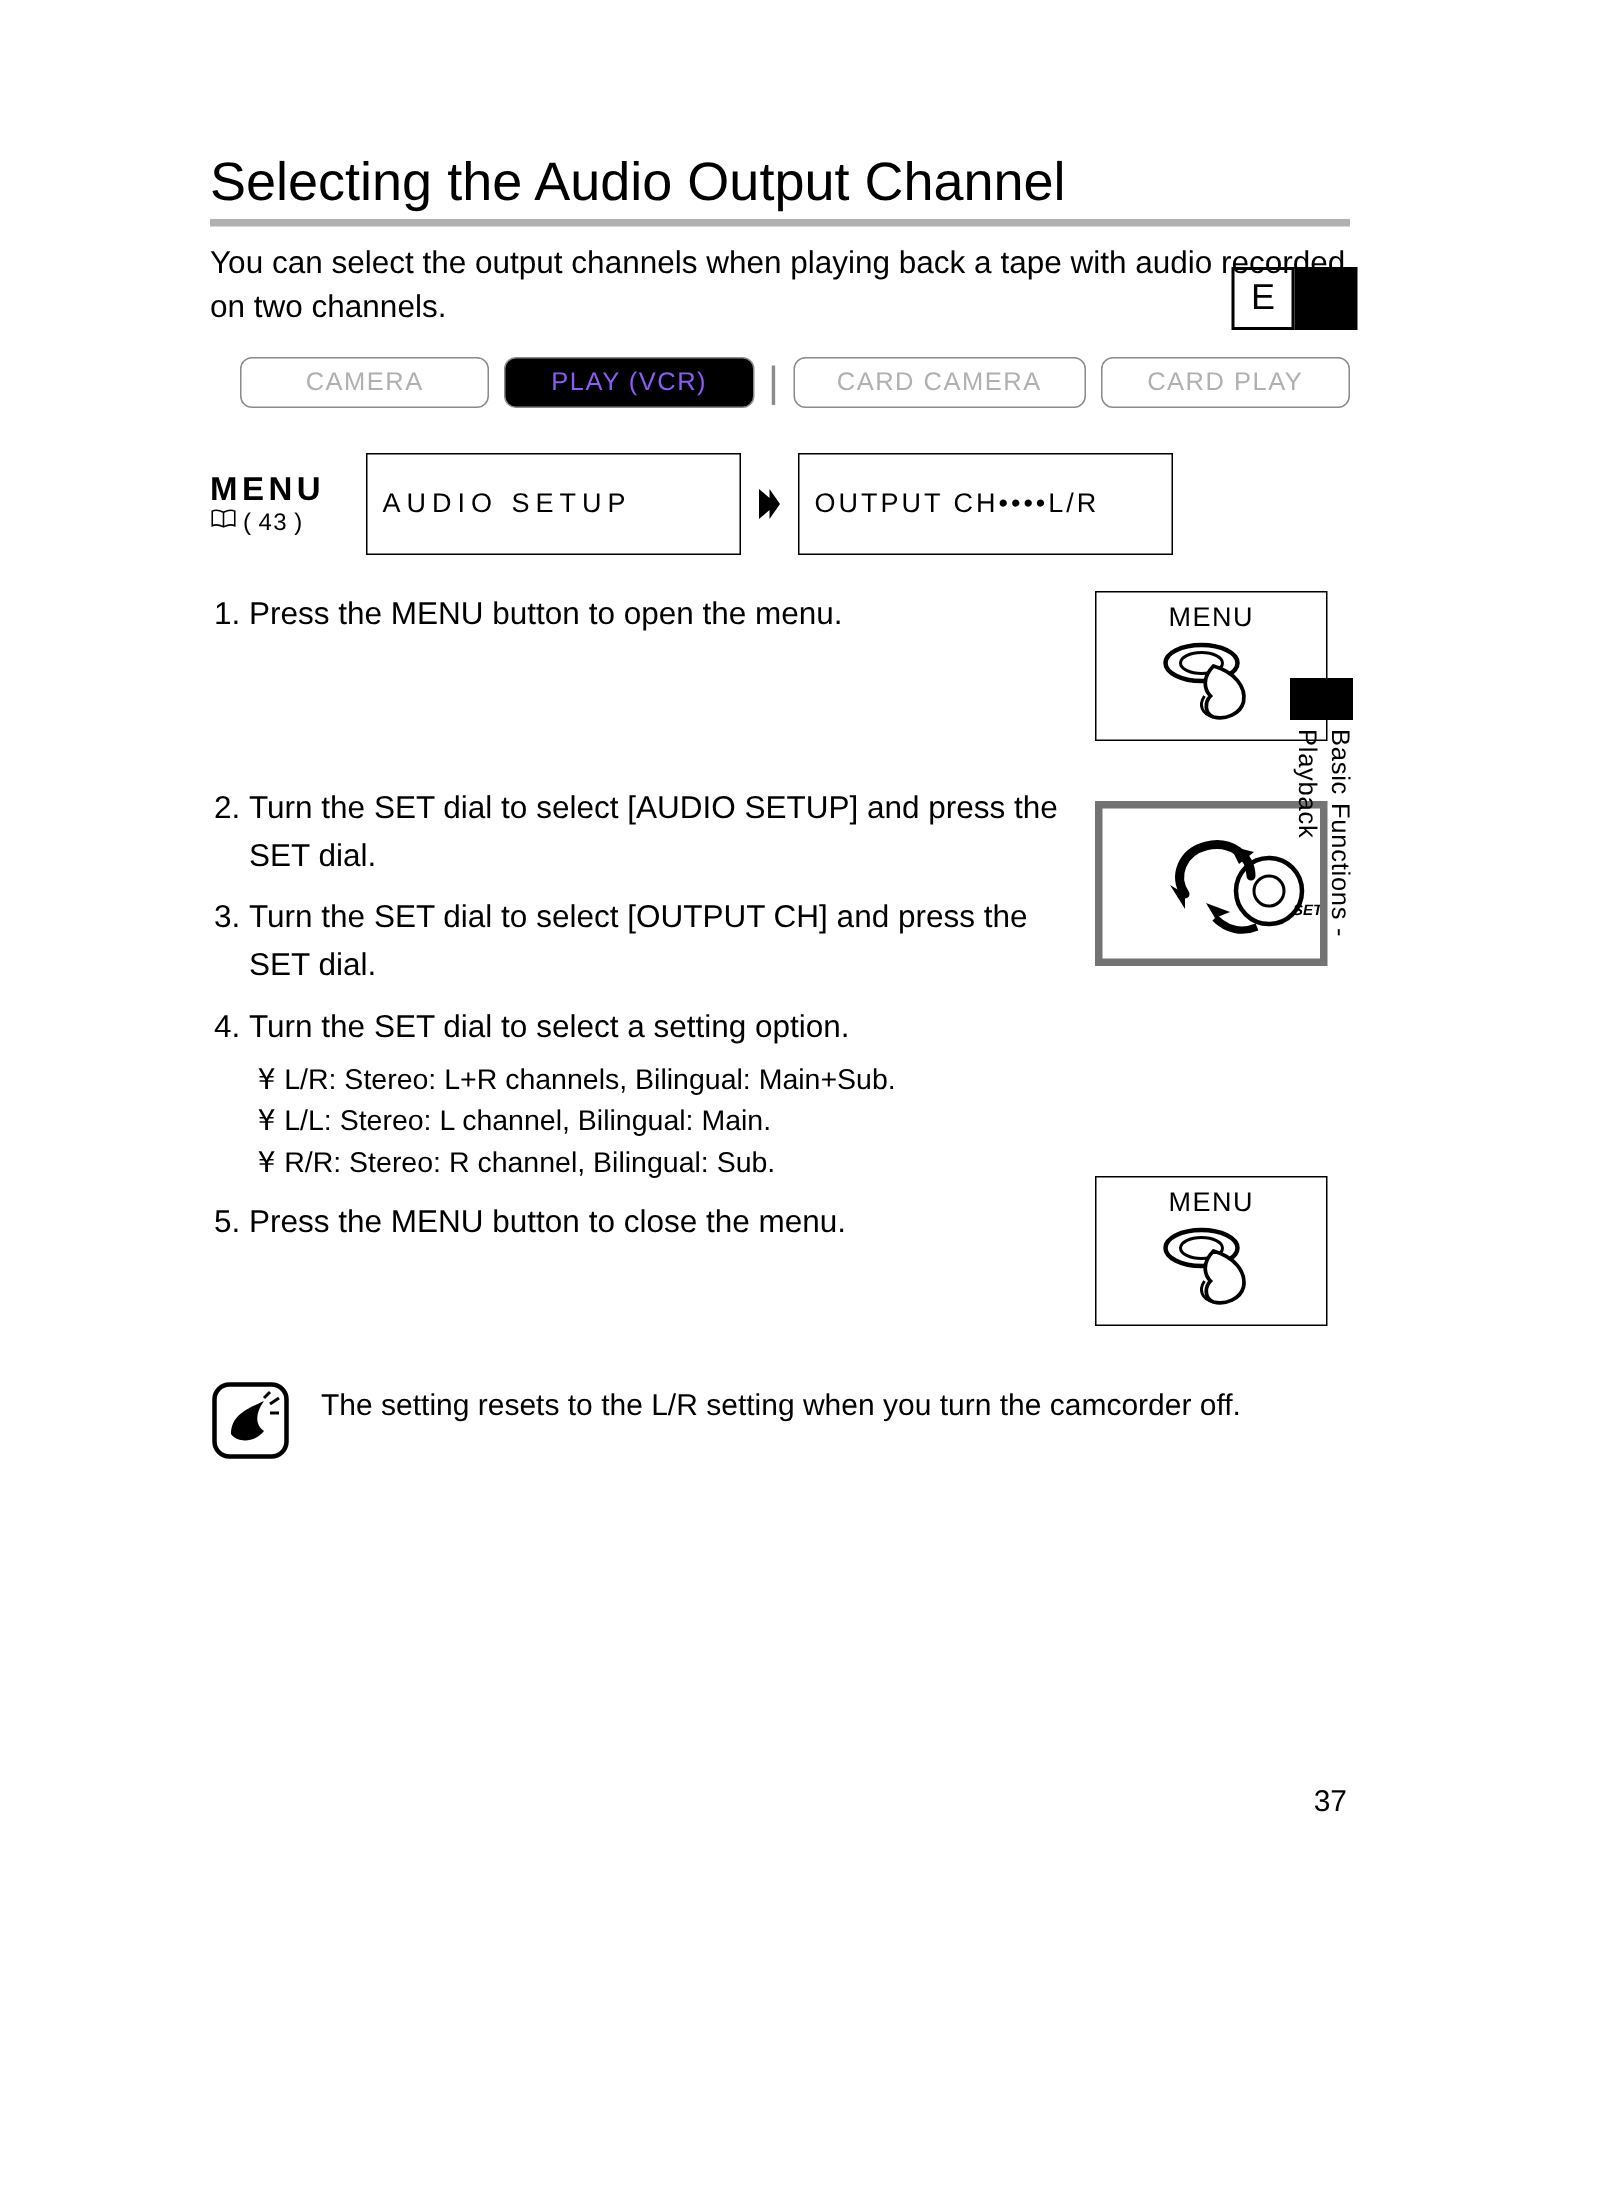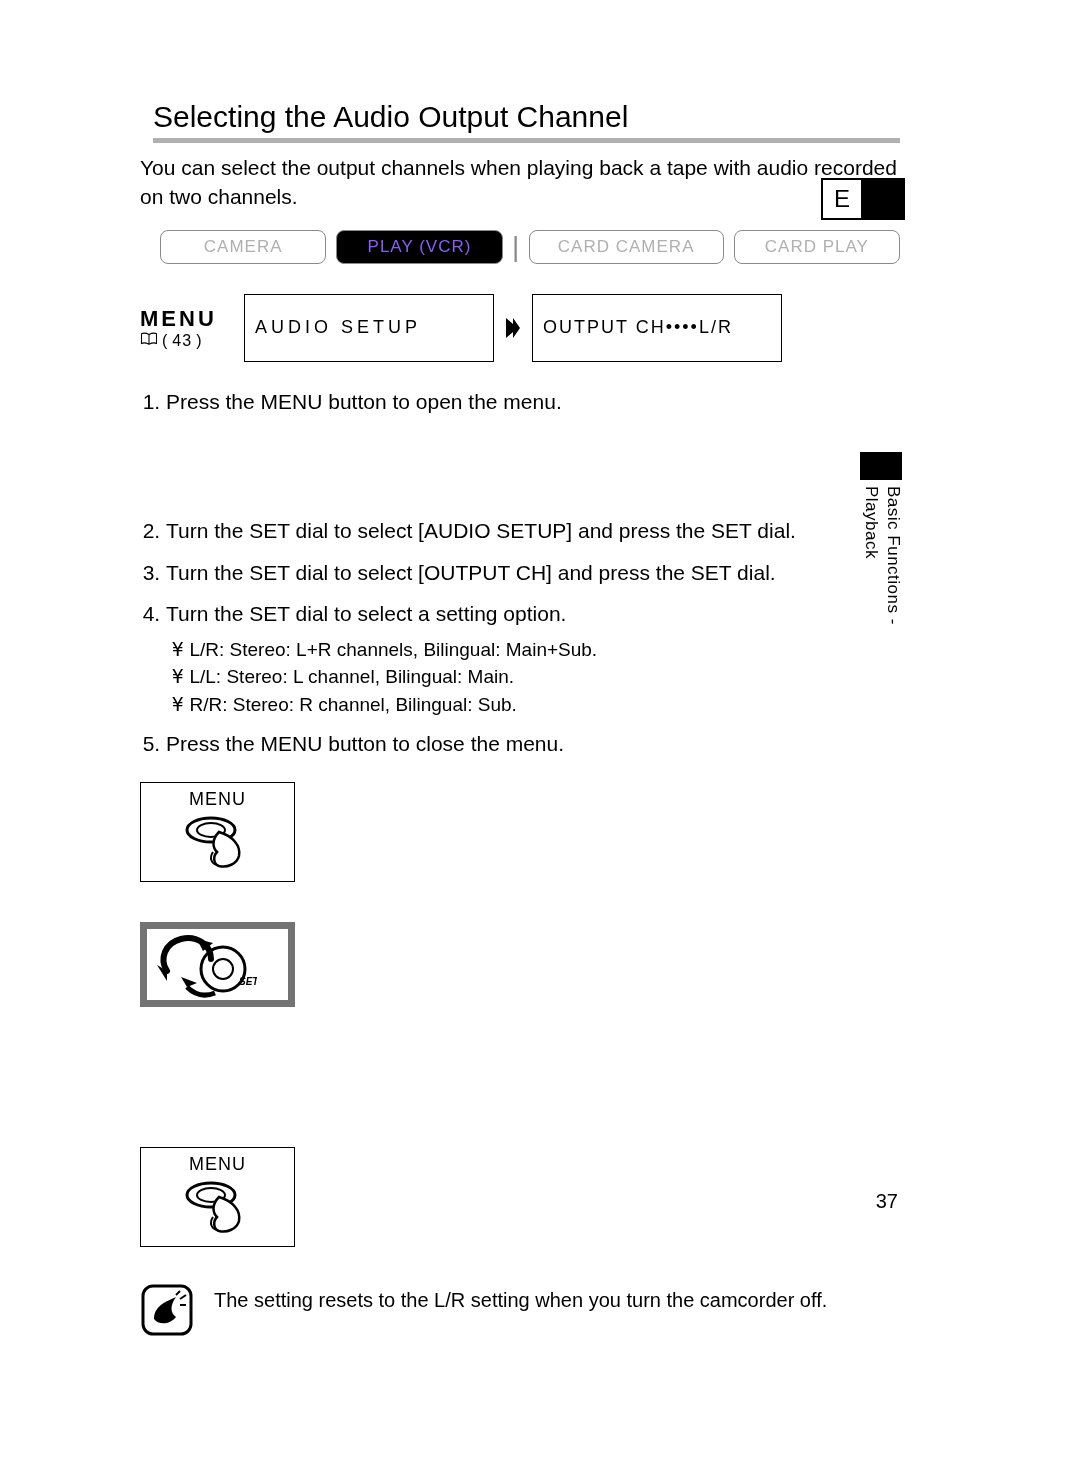--- a/index.html
+++ b/index.html
@@ -12,25 +12,25 @@
     color: #000;
     position: relative;
   }
   .content {
     position: absolute;
     left: 140px;
     top: 100px;
     width: 760px;
   }
   .title {
-    font-size: 30px;
+    font-size: 36px;
     font-weight: 400;
     border-bottom: 5px solid #b0b0b0;
     padding-bottom: 4px;
-    margin: 0 0 10px 13px;
+    margin: 0 0 10px 0;
   }
   .intro {
     font-size: 21px;
     line-height: 1.4;
     margin: 0 0 18px 0;
   }
   .mode-row {
     display: flex;
     gap: 10px;
     align-items: center;
@@ -101,23 +101,22 @@
     width: 22px;
     height: 52px;
     display: flex;
     align-items: center;
     justify-content: center;
   }
   .arrow-cell svg { width: 16px; height: 22px; }
 
   .step-row {
     display: flex;
-    gap: 12px;
+    gap: 23px;
     margin-top: 6px;
-    flex-direction: column;
   }
   .steps {
     flex: 1;
     font-size: 21px;
     line-height: 1.5;
   }
   ol { margin: 0; padding-left: 26px; }
   li { margin-bottom: 10px; }
   .sub {
     font-size: 19px;
@@ -209,26 +208,26 @@
   .press-svg { margin: 2px auto 0; }
 
   
   .fig-col {
     width: 170px;
     display: flex;
     flex-direction: column;
     gap: 100px;
   }
   .dial-panel {
-    border: 7px solid #737373;
+    border: 5px solid #737373;
     width: 155px;
-    height: 85px;
+    height: 110px;
     display:flex;
     align-items:center;
-    justify-content:flex-start;
+    justify-content:flex-end;
   }
 </style>
 </head>
 <body>
 
 <div class="content">
 
   <h1 class="title">Selecting the Audio Output Channel</h1>
 
   <p class="intro">You can select the output channels when playing back a tape with audio recorded on two channels.</p>

